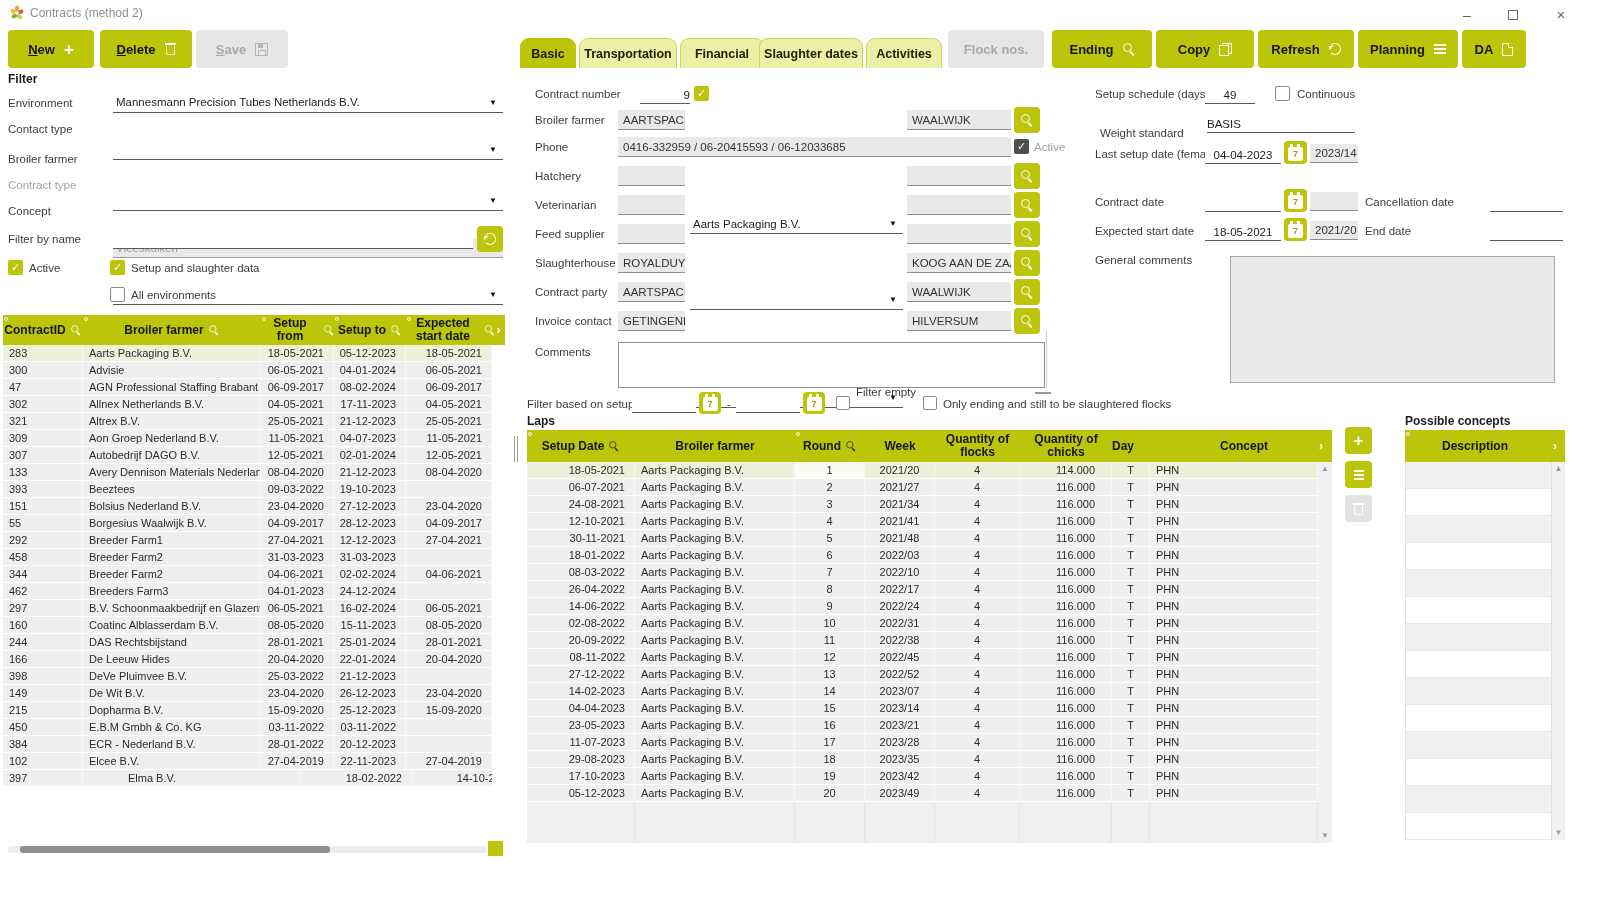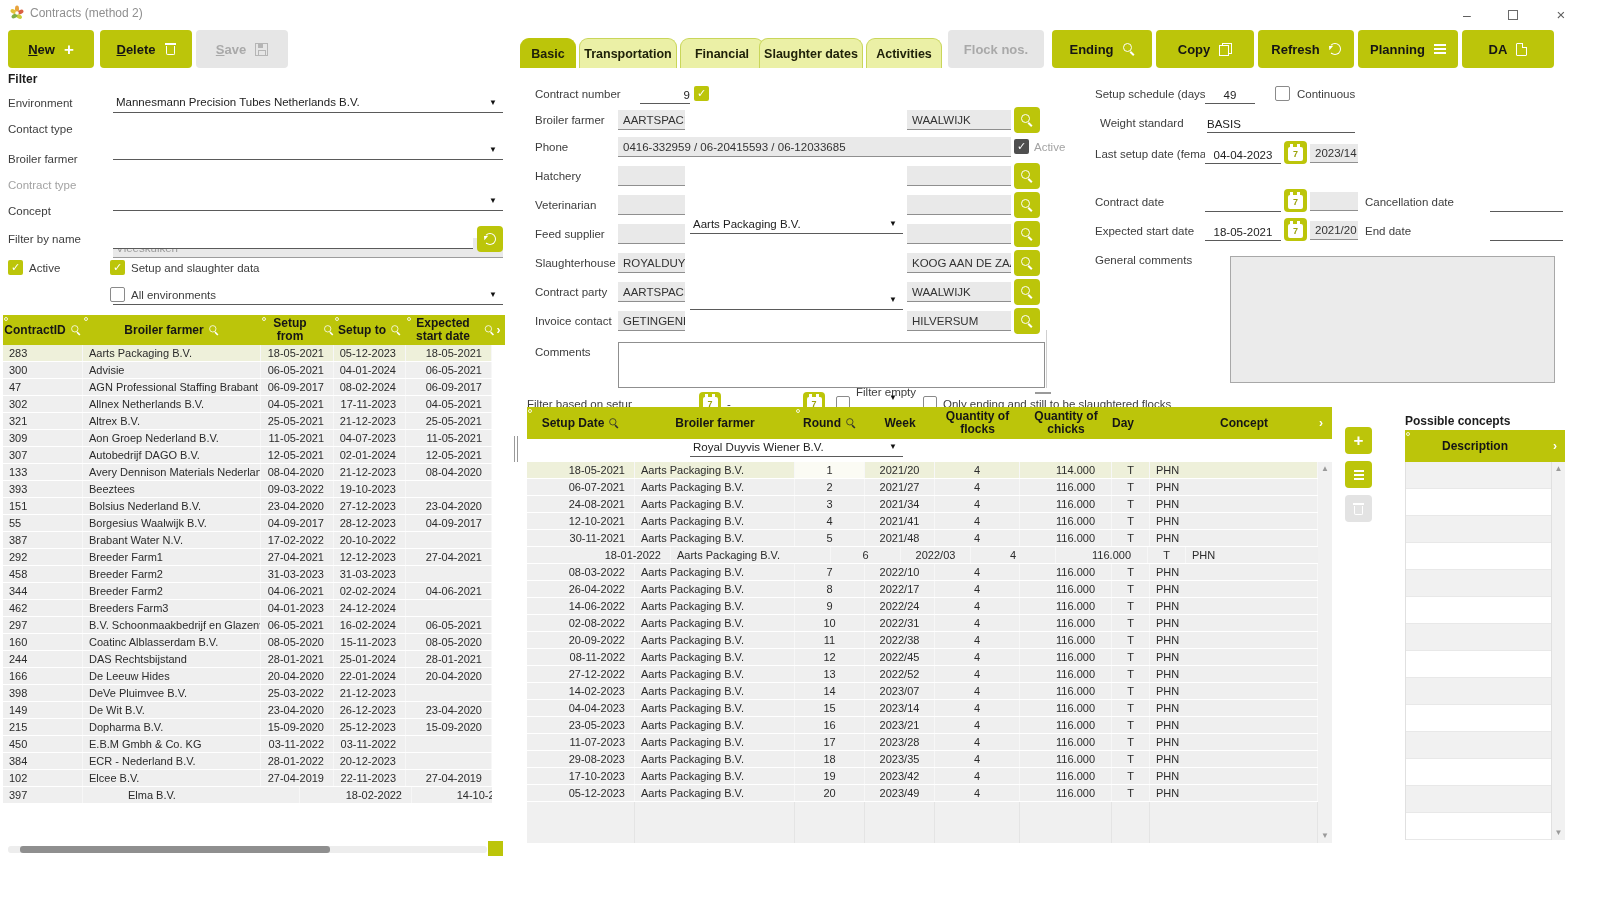--- a/index.html
+++ b/index.html
@@ -157,21 +157,21 @@
     <span class="icoC"></span>
 </div>
 <div class="btn" style="left:1258px;top:30px;width:96px">
   <span class="t">Refresh</span>
     <span class="icoR"></span>
 </div>
 <div class="btn" style="left:1358px;top:30px;width:100px">
   <span class="t">Planning</span>
     <span class="icoL"></span>
 </div>
-<div class="btn" style="left:1462px;top:30px;width:92px">
+<div class="btn" style="left:1462px;top:30px;width:64px">
   <span class="t">DA</span>
     <span class="icoD"></span>
 </div>
 
 <div class="tab active" style="left:520px;width:56px">
     <span>Basic</span>
   </div>
 <div class="tab" style="left:579px;width:98px">
     <span>Transportation</span>
   </div>
@@ -332,27 +332,20 @@
       <div class="ar">23-04-2020</div>
     </div>
     <div class="trow" style="grid-template-columns: 80px 178px 73px 72px 86px;">
       <div class="al">55</div>
       <div class="al">Borgesius Waalwijk B.V.</div>
       <div class="ar">04-09-2017</div>
       <div class="ar">28-12-2023</div>
       <div class="ar">04-09-2017</div>
     </div>
     <div class="trow" style="grid-template-columns: 80px 178px 73px 72px 86px;">
-      <div class="al">387</div>
-      <div class="al">Brabant Water N.V.</div>
-      <div class="ar">17-02-2022</div>
-      <div class="ar">20-10-2022</div>
-      <div class="ar"></div>
-    </div>
-    <div class="trow" style="grid-template-columns: 80px 178px 73px 72px 86px;">
       <div class="al">292</div>
       <div class="al">Breeder Farm1</div>
       <div class="ar">27-04-2021</div>
       <div class="ar">12-12-2023</div>
       <div class="ar">27-04-2021</div>
     </div>
     <div class="trow" style="grid-template-columns: 80px 178px 73px 72px 86px;">
       <div class="al">458</div>
       <div class="al">Breeder Farm2</div>
       <div class="ar">31-03-2023</div>
@@ -566,21 +559,21 @@
 <div class="abs" style="left:1046px;top:330px;width:1px;height:58px;background:#cfcfcf"></div>
 <div class="abs" style="left:1035px;top:392px;width:16px;height:2px;background:#9a9a9a"></div>
 
 <div class="abs lbl" style="left:1095px;top:88px">Setup schedule (days)</div>
 <div class="abs uline center" style="left:1205px;top:84px;width:50px;height:20px">
     <span>49</span>
   </div>
 <span class="abs chk empty" style="left:1275px;top:86px"></span>
 <span class="abs lbl" style="left:1297px;top:88px">Continuous</span>
 
-<div class="abs lbl" style="left:1100px;top:117px">Weight standard</div>
+<div class="abs lbl" style="left:1100px;top:127px">Weight standard</div>
 <div class="abs uline" style="left:1207px;top:113px;width:148px;height:20px">
     <span>BASIS</span>
   </div>
 
 <div class="abs lbl" style="left:1095px;top:148px">Last setup date (female)</div>
 <div class="abs uline center" style="left:1205px;top:144px;width:76px;height:20px">
     <span>04-04-2023</span>
   </div>
 <div class="sqbtn" style="left:1284px;top:141px;width:23px;height:23px">
     <span class="icoCal">7</span>
@@ -624,21 +617,21 @@
 <div class="sqbtn" style="left:803px;top:392px;width:22px;height:22px">
     <span class="icoCal">7</span>
   </div>
 <span class="abs chk empty" style="left:836px;top:396px;width:14px;height:14px"></span>
 <span class="abs lbl" style="left:856px;top:386px">Filter empty</span>
 <span class="abs chk empty" style="left:923px;top:396px;width:14px;height:14px"></span>
 <span class="abs lbl" style="left:943px;top:398px">Only ending and still to be slaughtered flocks</span>
 
 <div class="abs lbl bold" style="left:527px;top:414px;font-size:12px">Laps</div>
 <div class="abs grip" style="left:514px;top:436px;height:26px"></div>
-<div class="thead" style="left:527px;top:407px;width:805px;height:32px;grid-template-columns:108px 160px 70px 70px 85px 92px 38px 160px 22px">
+<div class="thead" style="left:527px;top:430px;width:805px;height:32px;grid-template-columns:108px 160px 70px 70px 85px 92px 38px 160px 22px">
   <div class="hc">
       <span class="hint"></span>
       <span>Setup Date</span>
       <span class="icoS small dark"></span>
     </div>
   <div class="hc">
       <span>Broiler farmer</span>
     </div>
   <div class="hc">
       <span class="hint"></span>
@@ -708,21 +701,21 @@
     <div class="trow" style="grid-template-columns: 108px 160px 70px 70px 85px 92px 38px 168px;">
       <div class="ar">30-11-2021</div>
       <div class="al">Aarts Packaging B.V.</div>
       <div class="ac">5</div>
       <div class="ac">2021/48</div>
       <div class="ac">4</div>
       <div class="ar" style="padding-right: 16px;">116.000</div>
       <div class="ac">T</div>
       <div class="al">PHN</div>
     </div>
-    <div class="trow" style="grid-template-columns: 108px 160px 70px 70px 85px 92px 38px 168px; padding-left: 36px;">
+    <div class="trow" style="grid-template-columns: 108px 160px 70px 70px 85px 92px 38px 168px;">
       <div class="ar">18-01-2022</div>
       <div class="al">Aarts Packaging B.V.</div>
       <div class="ac">6</div>
       <div class="ac">2022/03</div>
       <div class="ac">4</div>
       <div class="ar" style="padding-right: 16px;">116.000</div>
       <div class="ac">T</div>
       <div class="al">PHN</div>
     </div>
     <div class="trow" style="grid-template-columns: 108px 160px 70px 70px 85px 92px 38px 168px;">

